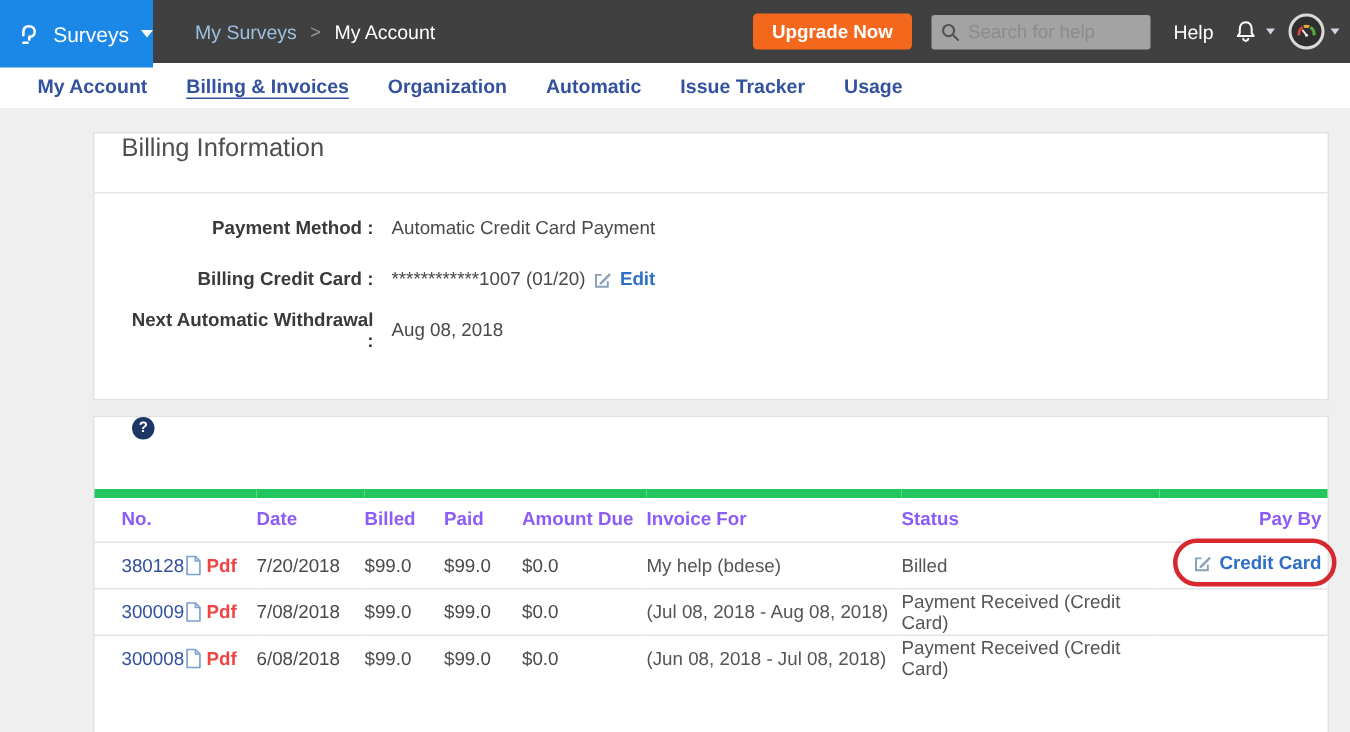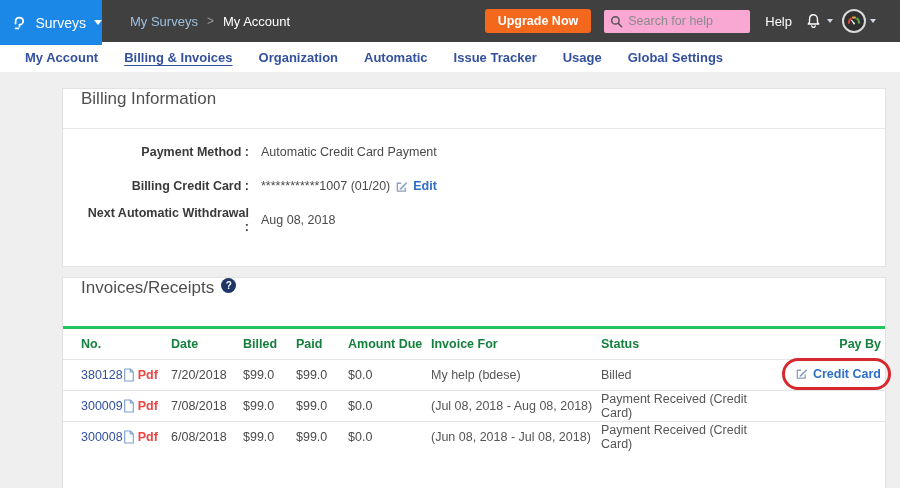--- a/index.html
+++ b/index.html
@@ -10,25 +10,25 @@
   .topbar { position:relative; height:42px; background:#404040; display:flex; align-items:center; z-index:10; }
   .logo-box { position:absolute; left:0; top:0; width:102px; height:45px; background:#1b87e6;
               display:flex; align-items:center; padding-left:13px; cursor:pointer; }
   .logo-box .product { color:#fff; font-size:14px; margin-left:10px; }
   .caret { width:0; height:0; border-left:4px solid transparent; border-right:4px solid transparent;
            border-top:5px solid #fff; margin-left:8px; }
   .crumbs { margin-left:130px; font-size:13px; display:flex; align-items:center; gap:9px; }
   .crumb-parent { color:#9dc0e0; cursor:pointer; }
   .crumb-sep { color:#9a9a9a; font-size:12px; }
   .crumb-current { color:#ffffff; }
-  .topbar-right { margin-left:auto; display:flex; align-items:center; padding-right:24px; }
+  .topbar-right { margin-left:auto; display:flex; align-items:center; padding-right:7px; }
   .upgrade-btn { background:#f4681d; color:#fff; border:none; border-radius:3px; height:24px;
                  padding:0 13px; font-size:12.5px; font-weight:bold; font-family:inherit; cursor:pointer; }
   .searchbox { position:relative; margin-left:13px; }
-  .searchbox input { width:146px; height:23px; border:none; border-radius:2px; background:#f9a8d4;
+  .searchbox input { width:146px; height:23px; border:none; border-radius:2px; background:#a3a3a3;
                      font-size:12.5px; font-family:inherit; padding:0 6px 0 24px; color:#444; outline:none; }
   .searchbox input::placeholder { color:#8b8b8b; }
   .searchbox svg { position:absolute; left:6px; top:5px; }
   .help-link { color:#fff; font-size:13px; margin-left:15px; cursor:pointer; }
   .bell-wrap { display:flex; align-items:center; margin-left:12px; cursor:pointer; }
   .caret-sm { width:0; height:0; border-left:3.5px solid transparent; border-right:3.5px solid transparent;
               border-top:4.5px solid #cfd8e2; margin-left:4px; }
   .avatar-wrap { display:flex; align-items:center; margin-left:9px; cursor:pointer; }
   .avatar { width:24px; height:24px; border-radius:50%; border:2px solid #d9d9d9; background:#2f2f2f;
             display:flex; align-items:center; justify-content:center; }
@@ -54,30 +54,30 @@
   .edit-link { color:#2e6fc5; font-weight:bold; cursor:pointer; }
 
   .help-badge { width:15px; height:15px; border-radius:50%; background:#1c3765; color:#fff;
                 font-size:10px; font-weight:bold; display:flex; align-items:center; justify-content:center;
                 margin-left:7px; cursor:pointer; }
 
   
   table { width:100%; border-collapse:collapse; table-layout:fixed; font-size:12.5px; }
   col.c-no{width:108px} col.c-date{width:72px} col.c-billed{width:53px} col.c-paid{width:52px}
   col.c-due{width:83px} col.c-for{width:170px} col.c-status{width:172px} col.c-payby{width:auto}
-  thead th { text-align:left; font-size:12.5px; color:#15803d; height:32px; border-top:3px solid #22c55e;
+  thead th { text-align:left; font-size:12.5px; color:#8b5cf6; height:32px; border-top:6px solid #22c55e;
              font-weight:bold; padding:0; vertical-align:middle; }
   th:first-child, td:first-child { padding-left:18px; }
   th.r, td.r { text-align:right; padding-right:4px; }
   tbody td { height:31px; border-top:1px solid #e4e4e4; color:#4a4a4a; vertical-align:middle; }
   .num-link { color:#33519e; cursor:pointer; text-decoration:none; }
   .pdf-link { color:#ef4444; font-weight:bold; cursor:pointer; margin-left:3px; }
   .pdf-cell { display:flex; align-items:center; gap:0; }
   td.dim { color:#555; }
-  .payby-wrap { position:relative; display:inline-flex; gap:5px; }
+  .payby-wrap { position:relative; display:inline-flex; align-items:center; gap:5px; }
   .cc-link { color:#2e6fc5; font-weight:bold; cursor:pointer; }
   .red-oval { position:absolute; left:-13px; right:-10px; top:-9px; bottom:-9px;
               border:3px solid #d7282f; border-radius:17px; pointer-events:none; z-index:5; }
   .table-footer-space { height:42px; }
 </style>
 </head>
 <body>
 
 <div class="topbar">
   <div class="logo-box">
@@ -131,21 +131,20 @@
   </div>
 </div>
 
 <nav class="tabs">
   <span class="tab">My Account</span>
   <span class="tab active">Billing &amp; Invoices</span>
   <span class="tab">Organization</span>
   <span class="tab">Automatic</span>
   <span class="tab">Issue Tracker</span>
   <span class="tab">Usage</span>
-  <span class="tab">Global Settings</span>
 </nav>
 
 <div class="main">
 
   <section class="card card-billing">
     <div class="card-head">
       <h2 class="card-title">Billing Information</h2>
     </div>
     <div class="billing-body">
       <div class="info-row">
@@ -165,21 +164,20 @@
       </div>
       <div class="info-row">
         <span class="info-label">Next Automatic Withdrawal :</span>
         <span class="info-value">Aug 08, 2018</span>
       </div>
     </div>
   </section>
 
   <section class="card card-invoices">
     <div class="card-head">
-      <h2 class="card-title">Invoices/Receipts</h2>
       <span class="help-badge">?</span>
     </div>
 
     <table>
       <colgroup>
         <col class="c-no">
           <col class="c-date">
           <col class="c-billed">
           <col class="c-paid">
         <col class="c-due">

